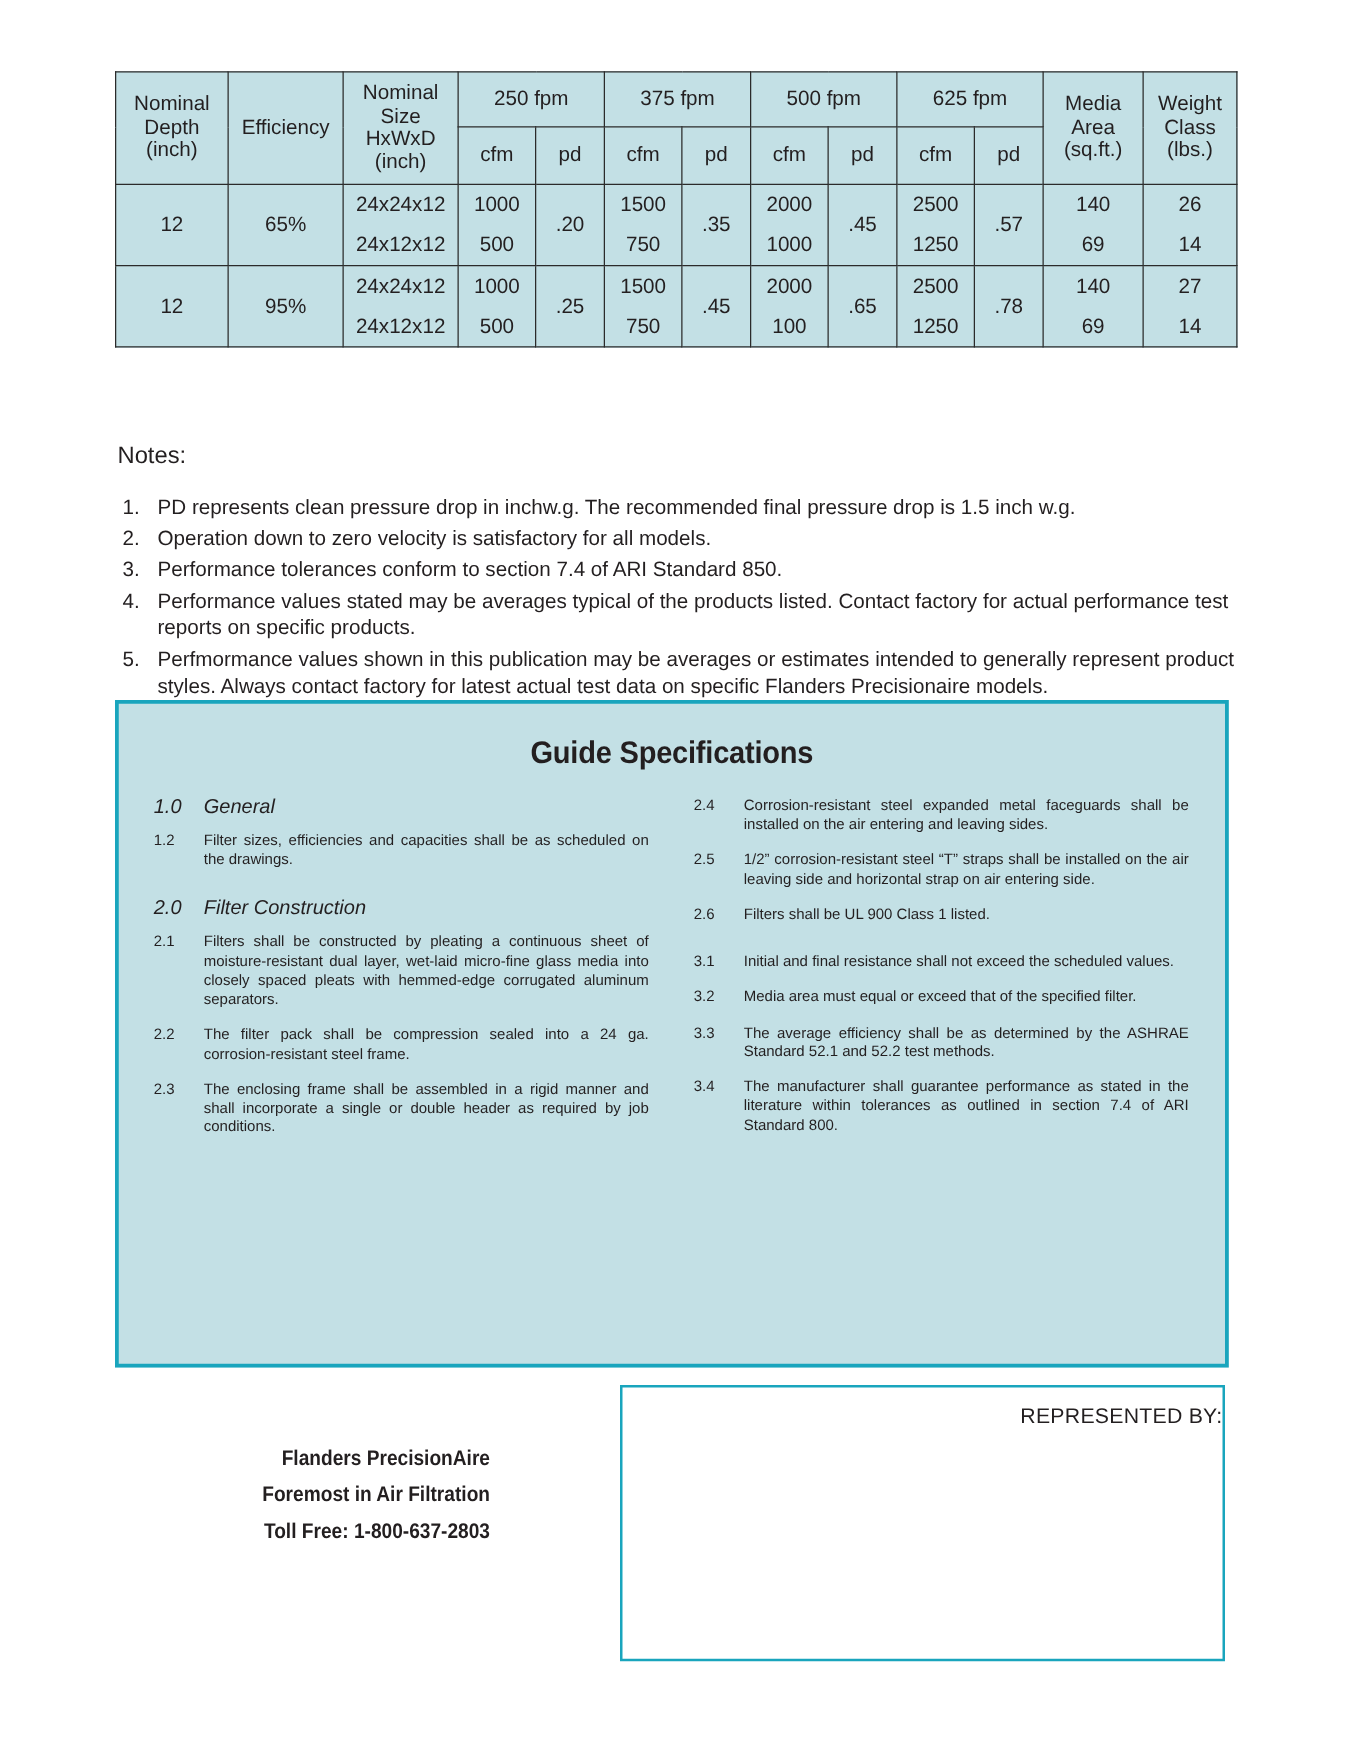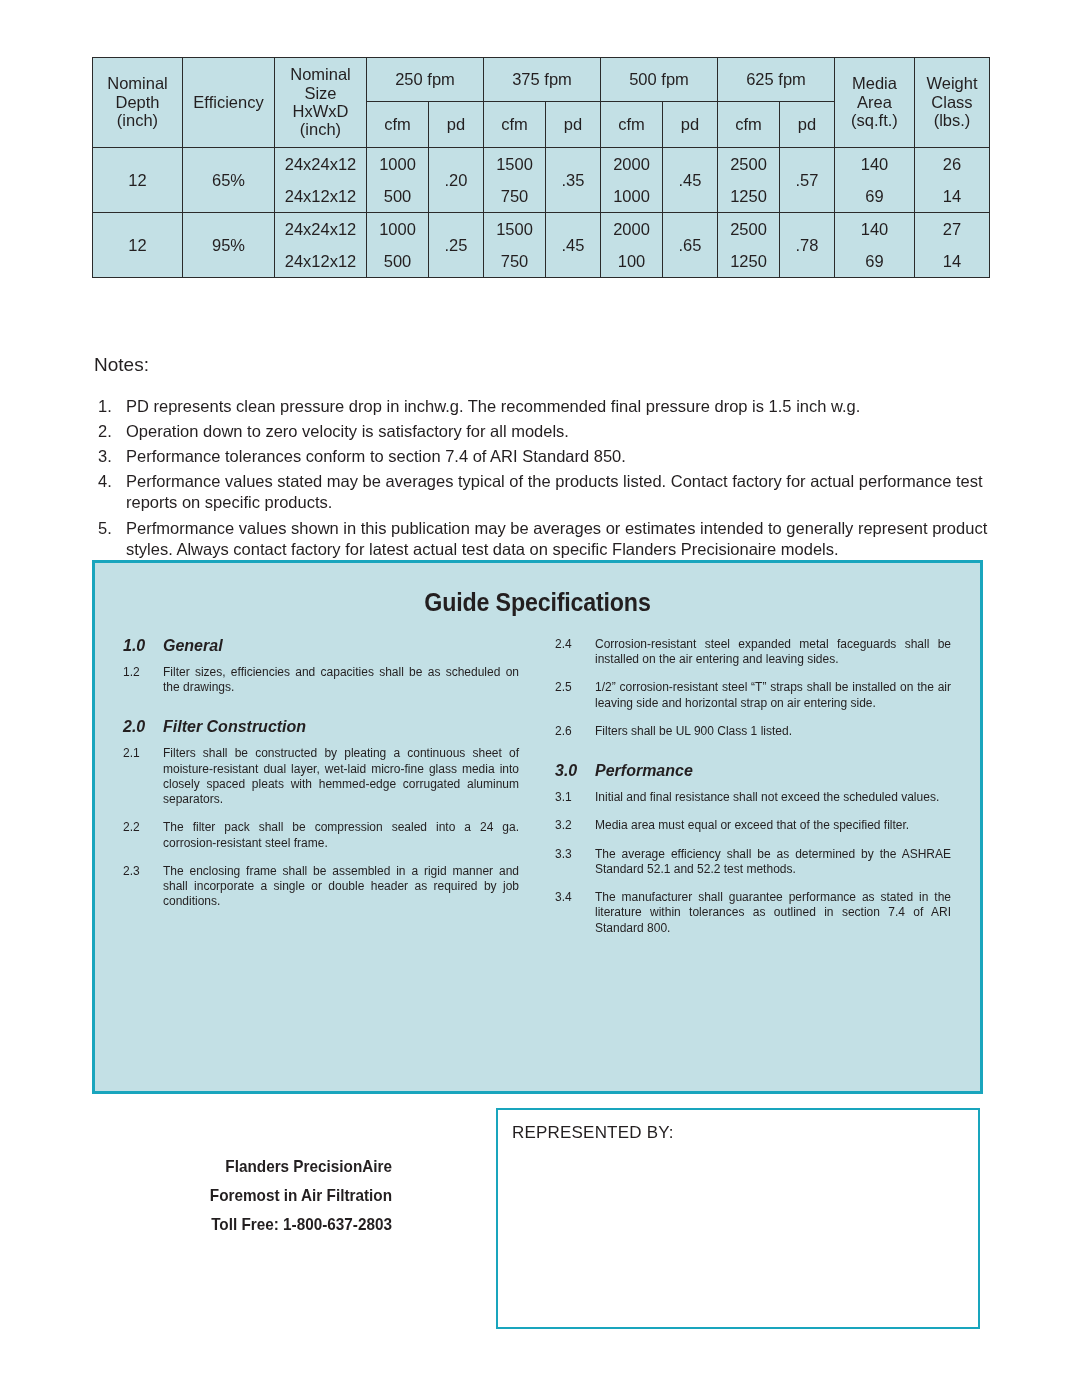--- a/index.html
+++ b/index.html
@@ -100,21 +100,21 @@
   .guide-cols {
     display: flex;
     margin-top: 20px;
     padding: 0 22px 0 28px;
     gap: 36px;
   }
   .guide-col { width: 396px; }
 
   .sec-head {
     font-size: 16px;
-    font-weight: bold;
+    font-weight: normal;
     font-style: italic;
     margin: 0 0 10px 0;
     display: flex;
   }
   .sec-head .sec-num { width: 40px; flex: none; }
   .spec-item {
     display: flex;
     margin-bottom: 13px;
     font-size: 12px;
     line-height: 1.27;
@@ -146,20 +146,21 @@
   }
   .rep-box {
     position: absolute;
     left: 496px;
     top: 1108px;
     width: 484px;
     height: 221px;
     border: 2.5px solid #19a5bd;
     box-sizing: border-box;
     background: #ffffff;
+    text-align: right;
   }
   .rep-label {
     font-size: 17px;
     padding: 13px 0 0 14px;
     letter-spacing: 0.2px;
   }
 </style>
 </head>
 <body>
 
@@ -347,24 +348,20 @@
       </div>
       <div class="spec-item">
         <span class="sp-num">2.5</span>
         <span class="sp-txt">1/2” corrosion-resistant steel “T” straps shall be installed on the air leaving side and horizontal strap on air entering side.</span>
       </div>
       <div class="spec-item">
         <span class="sp-num">2.6</span>
         <span class="sp-txt">Filters shall be UL 900 Class 1 listed.</span>
       </div>
       <div class="sec-gap"></div>
-      <div class="sec-head">
-        <span class="sec-num">3.0</span>
-        <span>Performance</span>
-      </div>
       <div class="spec-item">
         <span class="sp-num">3.1</span>
         <span class="sp-txt">Initial and final resistance shall not exceed the scheduled values.</span>
       </div>
       <div class="spec-item">
         <span class="sp-num">3.2</span>
         <span class="sp-txt">Media area must equal or exceed that of the specified filter.</span>
       </div>
       <div class="spec-item">
         <span class="sp-num">3.3</span>

